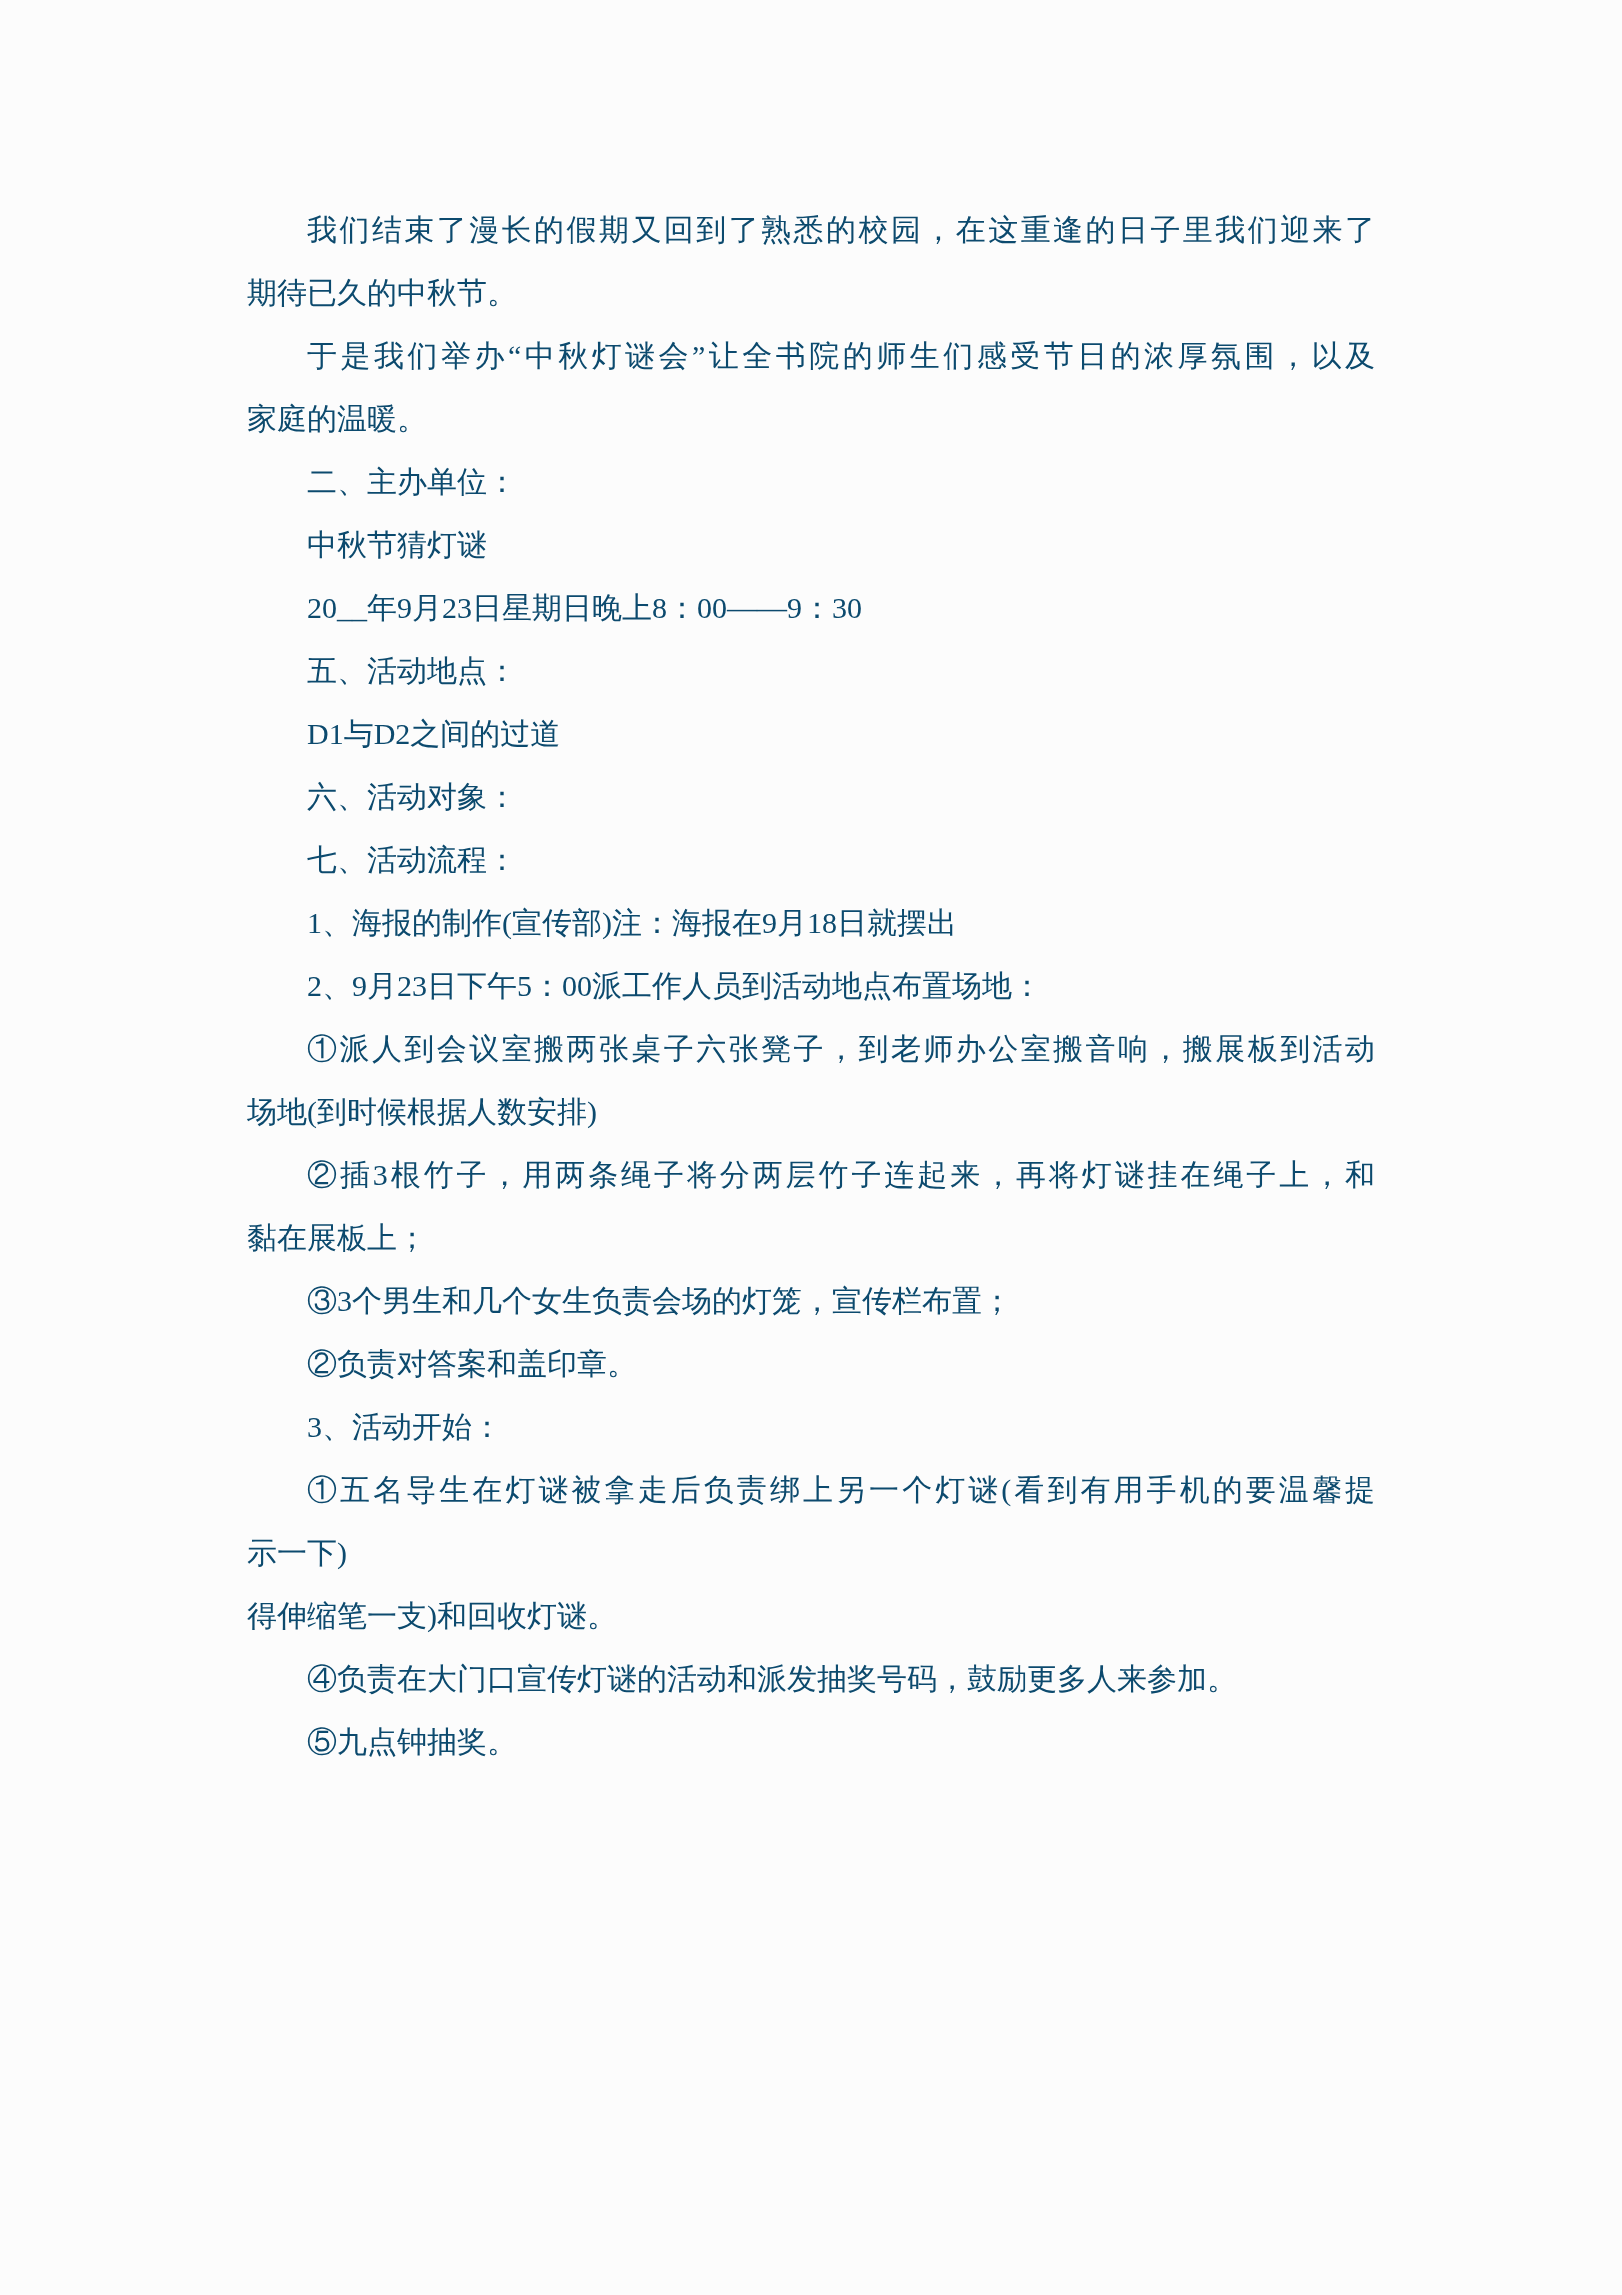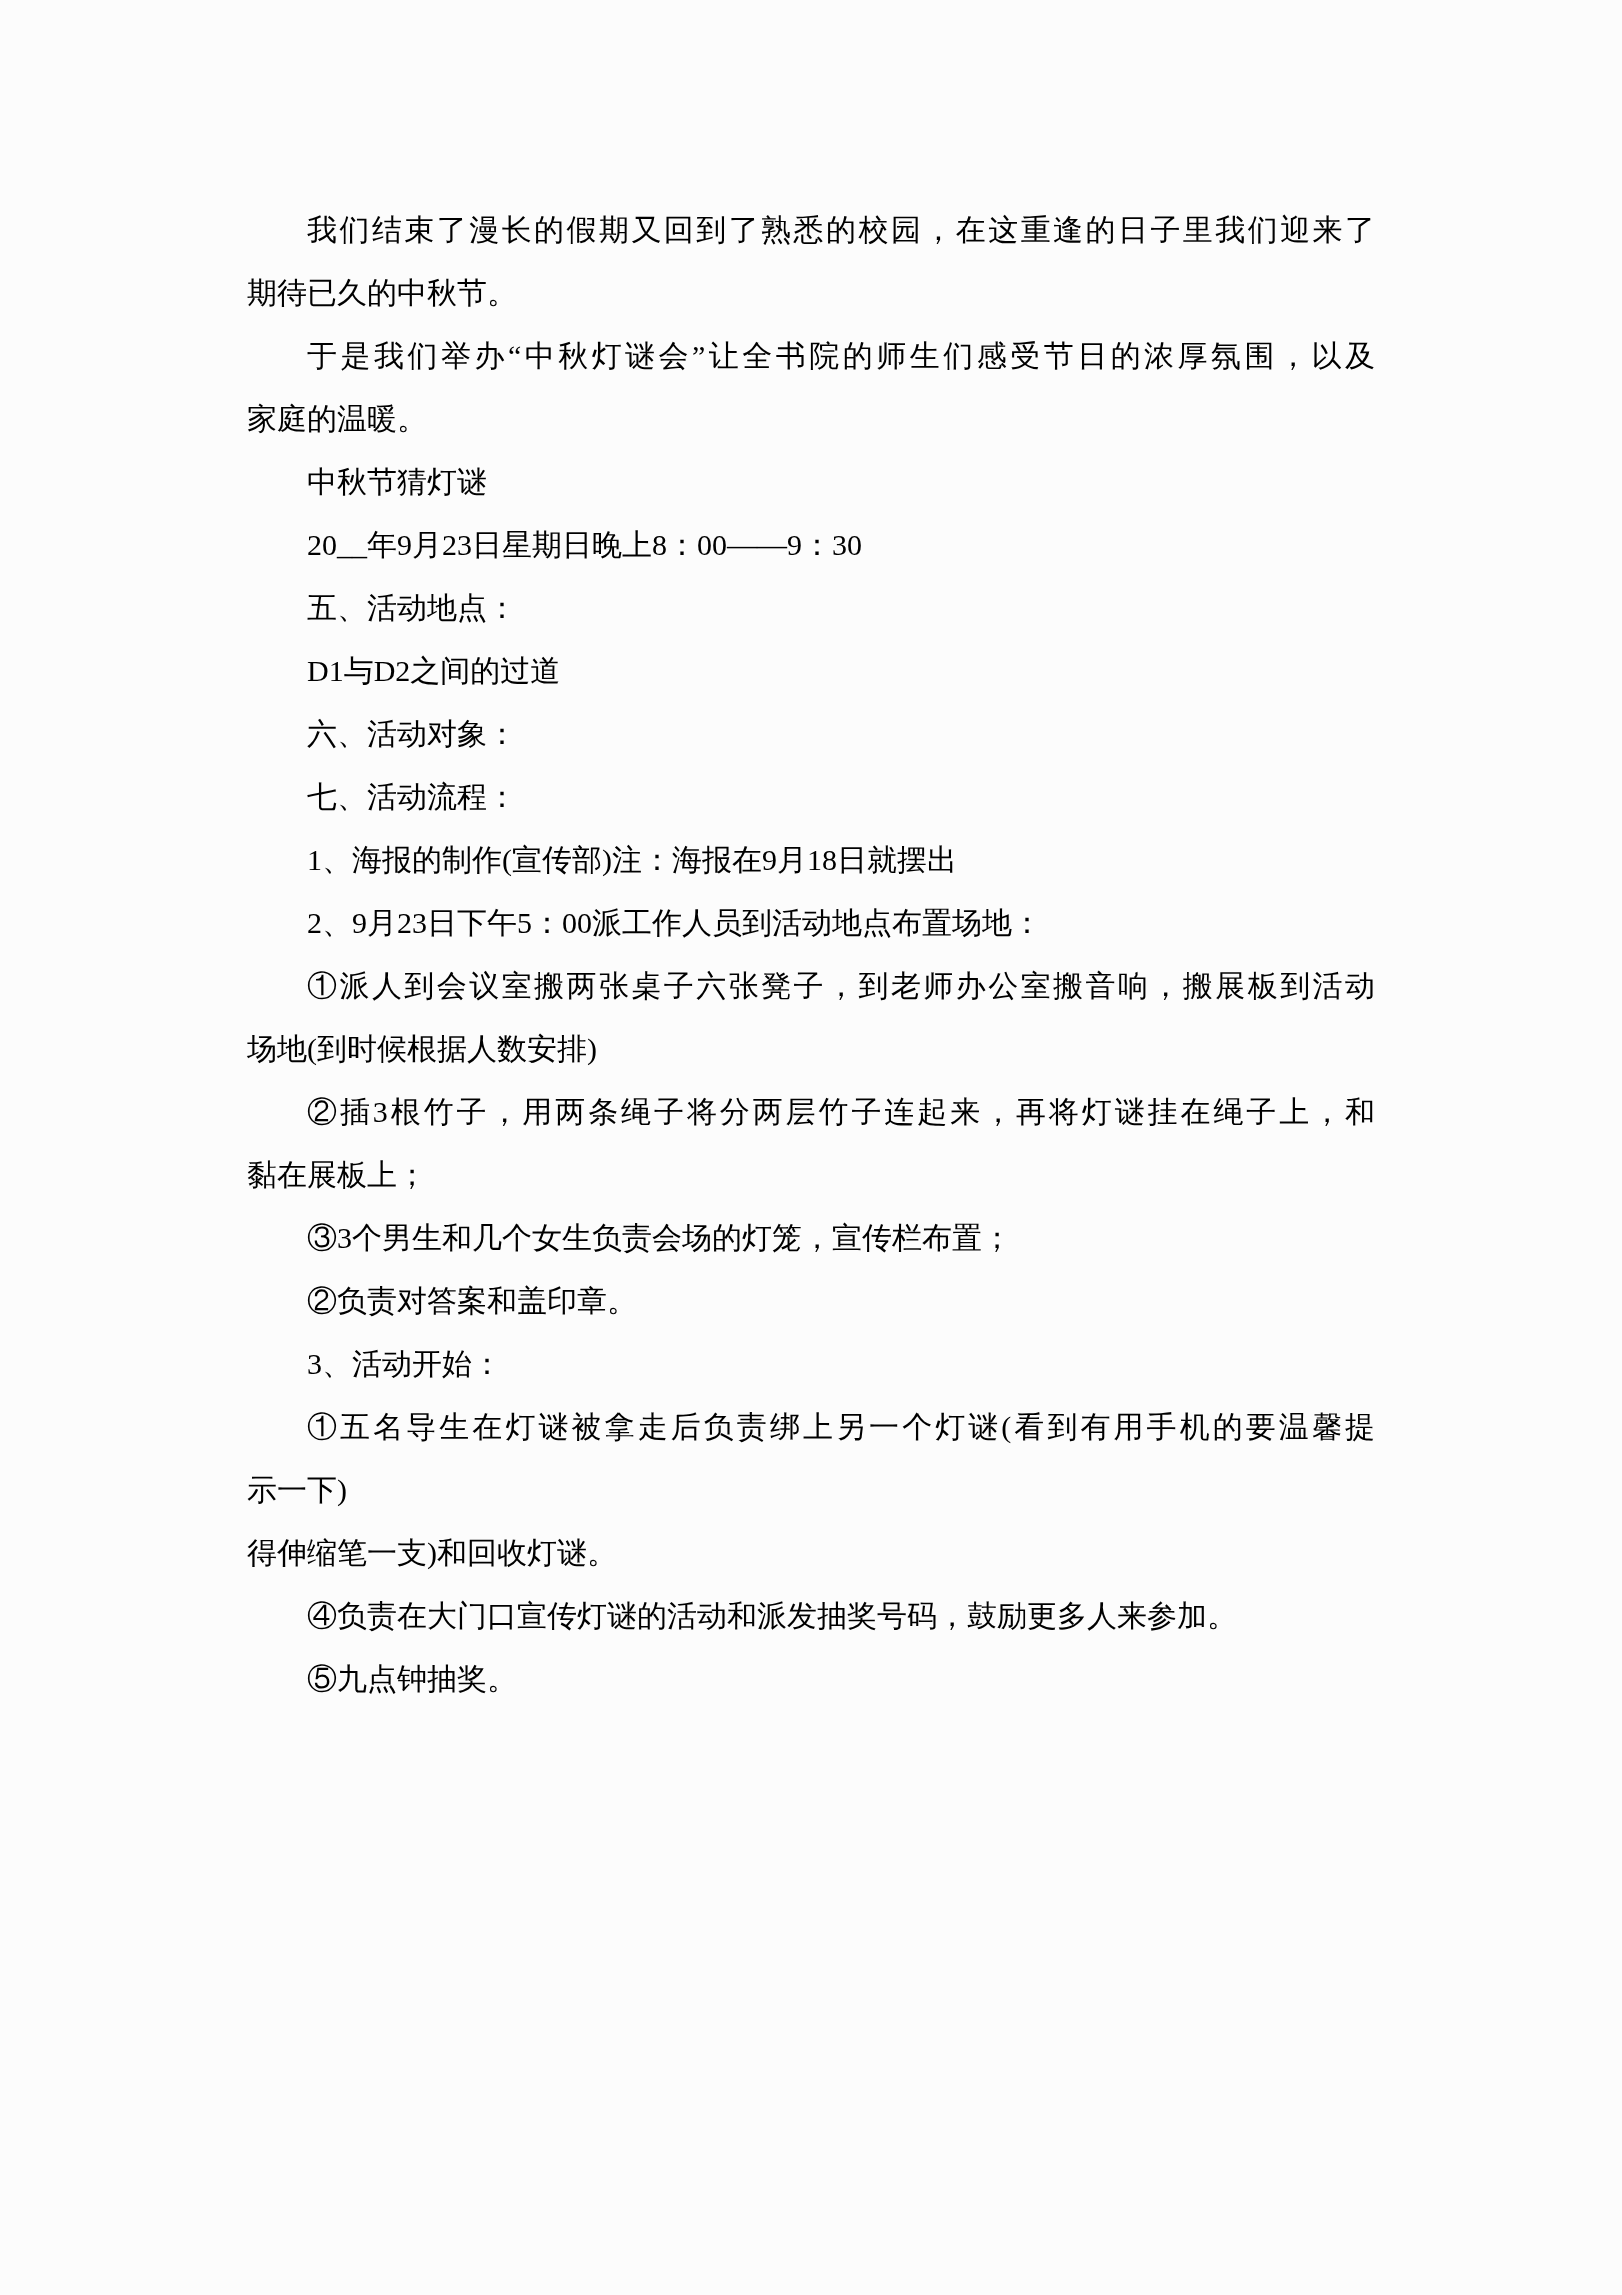--- a/index.html
+++ b/index.html
@@ -19,21 +19,21 @@
     background: #fcfcfc;
     overflow: hidden;
   }
   .text-block {
     position: absolute;
     left: 247px;
     top: 198px;
     width: 1128px;
     font-size: 30px;
     line-height: 63px;
-    color: #000000;
+    color: #0c4a6e;
     letter-spacing: 0;
   }
   .ln {
     min-height: 63px;
     white-space: normal;
   }
   
   .ind {
     text-indent: 60px;
   }
@@ -45,20 +45,21 @@
 </style>
 </head>
 <body>
 
 <div class="page">
   <div class="text-block">
     <div class="ln ind just">我们结束了漫长的假期又回到了熟悉的校园，在这重逢的日子里我们迎来了</div>
     <div class="ln">期待已久的中秋节。</div>
     <div class="ln ind just">于是我们举办“中秋灯谜会”让全书院的师生们感受节日的浓厚氛围，以及</div>
     <div class="ln">家庭的温暖。</div>
+    <div class="ln ind">二、主办单位：</div>
     <div class="ln ind">中秋节猜灯谜</div>
     <div class="ln ind">20__年9月23日星期日晚上8：00——9：30</div>
     <div class="ln ind">五、活动地点：</div>
     <div class="ln ind">D1与D2之间的过道</div>
     <div class="ln ind">六、活动对象：</div>
     <div class="ln ind">七、活动流程：</div>
     <div class="ln ind">1、海报的制作(宣传部)注：海报在9月18日就摆出</div>
     <div class="ln ind">2、9月23日下午5：00派工作人员到活动地点布置场地：</div>
     <div class="ln ind just">①派人到会议室搬两张桌子六张凳子，到老师办公室搬音响，搬展板到活动</div>
     <div class="ln">场地(到时候根据人数安排)</div>

